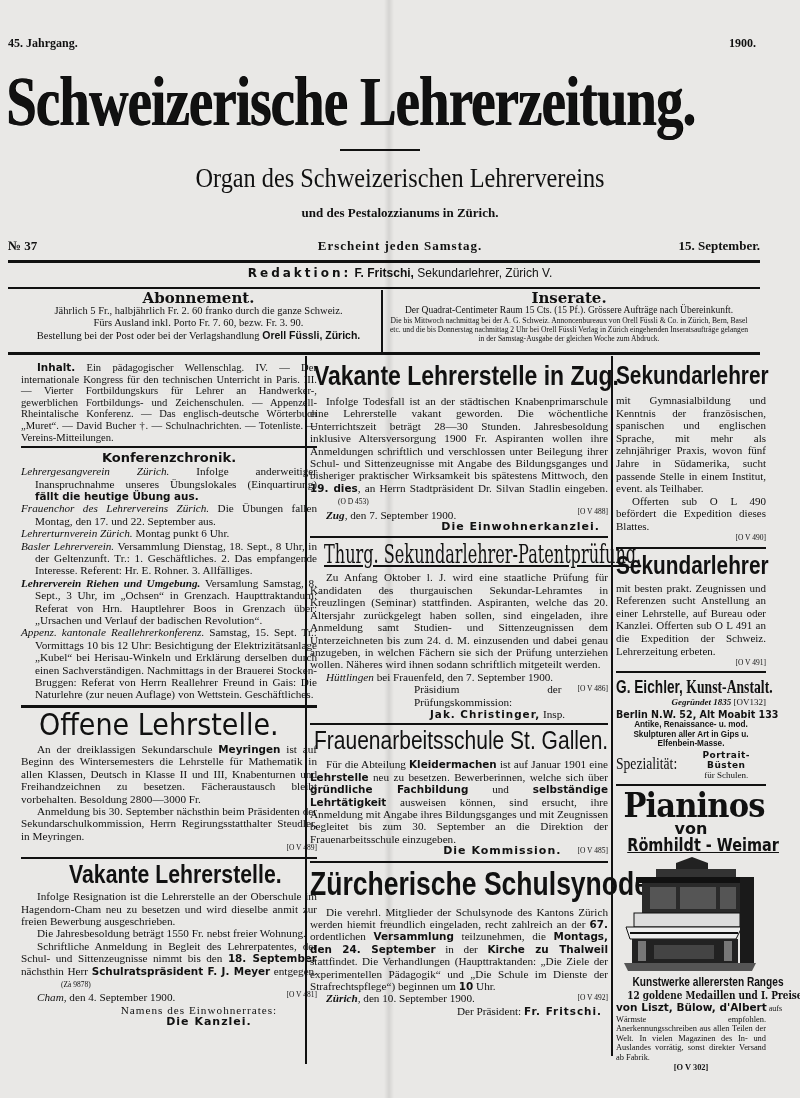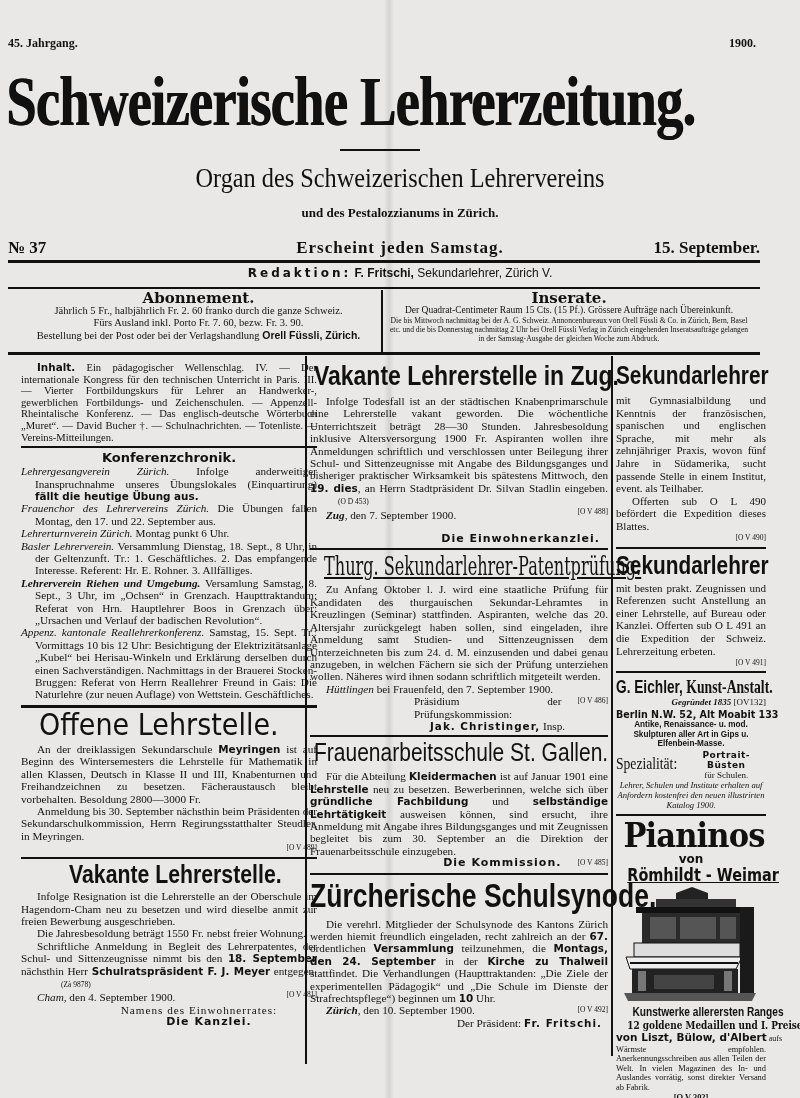--- a/index.html
+++ b/index.html
@@ -20,21 +20,21 @@
   .masthead {
     left: 6px; top: 62px; width: 790px; height: 80px;
     font-family: "Liberation Serif", serif; font-weight: bold;
     font-size: 70px; letter-spacing: -1px; line-height: 80px;
     transform: scaleX(0.78); transform-origin: left top; white-space: nowrap;
     text-shadow: 1px 0 0 #000;
   }
   .rule-short { left: 340px; top: 149px; width: 80px; height: 2px; background: #111; }
   .organ { left: 0; width: 800px; top: 163px; text-align: center; font-family: "Liberation Serif", serif; font-size: 27px; transform: scaleX(0.9); }
   .pest { left: 0; width: 800px; top: 205px; text-align: center; font-size: 13px; font-weight: bold; font-family: "Liberation Serif", serif; }
-  .issue { top: 238px; font-size: 17px; font-weight: bold; font-family: "Liberation Serif", serif; }
+  .issue { top: 238px; font-size: 13px; font-weight: bold; font-family: "Liberation Serif", serif; }
   .hrule { left: 8px; width: 752px; background: #111; }
   .redak { left: 0; width: 800px; top: 266px; text-align: center; font-size: 12px; font-family: "Liberation Sans", sans-serif; }
   .redak b.spaced { letter-spacing: 3px; font-family: "DejaVu Sans", sans-serif; font-weight: 900; }
   .boxcol { font-family: "Liberation Serif", serif; font-size: 10.5px; text-align: center; line-height: 12px; }
   .boxcol h3 { font-size: 15px; font-family: "DejaVu Serif", serif; font-weight: bold; margin-bottom: 1px; }
   .small9 { font-size: 8.5px; line-height: 10px; }
   .vrule { width: 1.5px; background: #111; }
   .col { font-family: "Liberation Serif", serif; font-size: 11.2px; line-height: 12.4px; text-align: justify; }
   .col p { text-indent: 0; }
   .col .ind { text-indent: 16px; }
@@ -122,21 +122,21 @@
   <p style="text-align:center;padding-left:60px;letter-spacing:1px;">Namens des Einwohnerrates:</p>
   <p class="sign" style="text-align:center;padding-left:80px;">Die Kanzlei.</p>
 </div>
 
 <div class="abs col" style="left:310px;top:358px;width:298px;">
   <div style="height:33px;">
     <div class="bighead" style="font-size:28px;transform:scaleX(0.82);margin-left:4px;margin-top:4px;">Vakante Lehrerstelle in Zug.</div>
   </div>
   <p class="ind"><span>Infolge Todesfall ist an der städtischen Knabenprimarschule eine Lehrerstelle vakant geworden. Die wöchentliche Unterrichtszeit beträgt 28—30 Stunden. Jahresbesoldung inklusive Altersversorgung 1900 Fr. Aspiranten wollen ihre Anmeldungen schriftlich und verschlossen unter Beilegung ihrer Schul- und Sittenzeugnisse mit Angabe des Bildungsganges und bisheriger praktischer Wirksamkeit bis spätestens Mittwoch, den </span><b>19. dies</b><span>, an Herrn Stadtpräsident Dr. Silvan Stadlin eingeben.</span><span class="tagmid" style="margin-left:28px;">(O D 453)</span><span class="tag">[O V 488]</span></p>
   <p class="ind"><i style="font-weight:bold">Zug</i><span>, den 7. September 1900.</span></p>
-  <p class="sign" style="padding-right:8px;margin-top:12px;">Die Einwohnerkanzlei.</p>
+  <p class="sign" style="padding-right:8px;">Die Einwohnerkanzlei.</p>
   <div class="sect-rule" style="margin:3px 0 0;"></div>
 
   <div style="height:30px;">
     <div class="bighead" style="font-size:26px;font-family:'DejaVu Serif',serif;font-weight:normal;transform:scaleX(0.62);margin-left:14px;margin-top:3px;text-decoration:underline;">Thurg. Sekundarlehrer-Patentprüfung.</div>
   </div>
   <p class="ind"><span>Zu Anfang Oktober l. J. wird eine staatliche Prüfung für Kandidaten des thurgauischen Sekundar-Lehramtes in Kreuzlingen (Seminar) stattfinden. Aspiranten, welche das 20. Altersjahr zurückgelegt haben sollen, sind eingeladen, ihre Anmeldung samt Studien- und Sittenzeugnissen dem Unterzeichneten bis zum 24. d. M. einzusenden und dabei genau anzugeben, in welchen Fächern sie sich der Prüfung unterziehen wollen. Näheres wird ihnen sodann schriftlich mitgeteilt werden.</span><span class="tag">[O V 486]</span></p>
   <p class="ind"><i>Hüttlingen</i><span> bei Frauenfeld, den 7. September 1900.</span></p>
   <p style="padding-left:104px;">Präsidium der Prüfungskommission:</p>
   <p style="padding-left:120px;"><b style="letter-spacing:1px;">Jak. Christinger,</b><span> Insp.</span></p>
   <div class="sect-rule" style="margin:3px 0 0;"></div>
@@ -173,27 +173,26 @@
 
   <div style="padding-top:3px;">
     <div style="white-space:nowrap;transform:scaleX(0.72);transform-origin:left top;font-family:'Liberation Sans',sans-serif;font-weight:bold;font-size:19px;line-height:21px;"><span>G. Eichler,</span><span style="font-family:'Liberation Serif',serif;"> Kunst-Anstalt.</span></div>
     <div style="text-align:right;font-size:9px;line-height:11px;"><i style="font-weight:bold">Gegründet 1835</i> <span>[OV132]</span></div>
     <div style="font-family:'DejaVu Sans',sans-serif;font-weight:900;font-size:10.6px;line-height:12px;white-space:nowrap;transform:scaleX(0.9);transform-origin:left;">Berlin N.W. 52, Alt Moabit 133</div>
     <div style="font-family:'Liberation Sans',sans-serif;font-weight:bold;font-size:8.2px;line-height:9.5px;text-align:center;">Antike, Renaissance- u. mod. Skulpturen aller Art in Gips u. Elfenbein-Masse.</div>
     <div style="display:flex;align-items:center;gap:4px;margin-top:1px;">
       <span style="font-family:'Liberation Serif',serif;font-size:17px;transform:scaleX(0.8);transform-origin:left;white-space:nowrap;">Spezialität:</span>
       <span style="text-align:center;font-size:9px;line-height:10px;margin-left:-10px;"><b style="font-family:'DejaVu Sans',sans-serif;font-size:9px;letter-spacing:0.5px;">Portrait-Büsten</b><br><span>für Schulen.</span></span>
     </div>
-    <div style="font-style:italic;font-size:8.6px;line-height:10px;text-align:center;">Lehrer, Schulen und Institute erhalten auf Anfordern kostenfrei den neuen illustrirten Katalog 1900.</div>
   </div>
   <div class="sect-rule" style="margin:4px 0 0;"></div>
 
   <div style="text-align:center;">
     <div class="piano-title" style="font-size:34px;line-height:34px;font-family:'DejaVu Serif',serif;font-weight:bold;letter-spacing:-1px;transform:scaleX(0.9);margin-top:2px;">Pianinos</div>
-    <div style="font-family:'DejaVu Sans',sans-serif;font-weight:bold;font-size:12px;line-height:14px;">von</div>
+    <div style="font-family:'DejaVu Sans',sans-serif;font-weight:bold;font-size:16px;line-height:14px;">von</div>
     <div style="font-family:'DejaVu Sans',sans-serif;font-weight:bold;font-size:17px;line-height:19px;white-space:nowrap;transform:scaleX(0.85);text-decoration:underline;">Römhildt - Weimar</div>
     <svg width="150" height="118" viewBox="0 0 150 118" style="display:block;margin:2px auto 0;">
       <polygon points="60,6 76,0 92,6 92,14 60,14" fill="#222"></polygon>
       <rect x="40" y="12" width="80" height="8" fill="#333"></rect>
       <rect x="20" y="20" width="110" height="6" fill="#111"></rect>
       <rect x="26" y="26" width="100" height="30" fill="#2a2a2a"></rect>
       <rect x="34" y="30" width="26" height="22" fill="#555"></rect>
       <rect x="64" y="30" width="36" height="22" fill="#555"></rect>
       <rect x="104" y="30" width="16" height="22" fill="#555"></rect>
       <rect x="18" y="56" width="106" height="14" fill="#ddd" stroke="#111"></rect>

